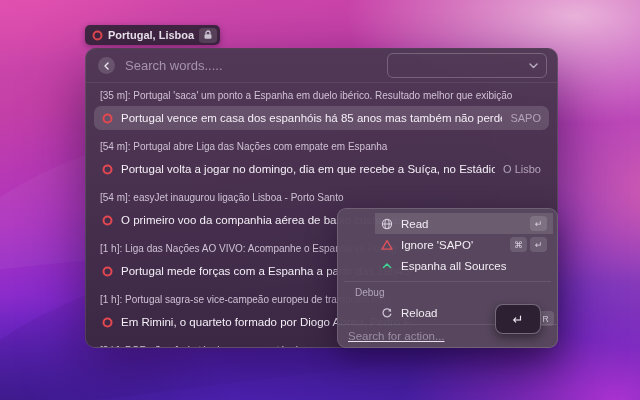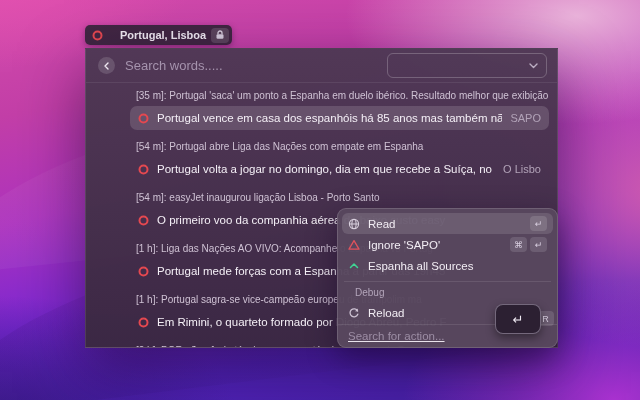--- a/index.html
+++ b/index.html
@@ -27,31 +27,31 @@
   .band1 { top:24%; background:linear-gradient(90deg, rgba(255,255,255,.14), rgba(255,255,255,0) 70%); transform:rotate(-6deg); }
   .band2 { top:58%; background:linear-gradient(90deg, rgba(40,10,90,.35), rgba(255,255,255,0) 75%); transform:rotate(-7deg); }
 
   
   .tag {
     position:absolute; left:85px; top:25px; height:20px;
     display:flex; align-items:center; gap:5px;
     background:rgba(52,36,58,.92); border-radius:5px; padding:0 3px 0 7px;
     box-shadow:0 2px 6px rgba(30,5,40,.35);
   }
-  .tag-label { color:#f1ebf3; font-size:11px; font-weight:bold; white-space:nowrap;margin-left:12px; }
+  .tag-label { color:#f1ebf3; font-size:11px; font-weight:bold; white-space:nowrap; }
   .tag-lock {
     width:18px; height:15px; border-radius:4px; background:rgba(255,255,255,.14);
     display:flex; align-items:center; justify-content:center;
   }
 
   
   .window {
     position:absolute; left:85px; top:48px; width:473px; height:300px;
     background:linear-gradient(180deg, rgba(78,56,84,.97), rgba(58,40,64,.97));
-    border:1px solid rgba(255,255,255,.10); border-radius:0;
+    border:1px solid rgba(255,255,255,.10); border-radius:10px;
     box-shadow:0 24px 60px rgba(25,5,45,.55);
     overflow:hidden;
   }
   .searchbar {
     height:34px; display:flex; align-items:center; padding:0 10px 0 12px;
     border-bottom:1px solid rgba(255,255,255,.08);
   }
   .back-btn {
     width:17px; height:17px; border-radius:50%; background:rgba(255,255,255,.14);
     display:flex; align-items:center; justify-content:center; flex:0 0 auto;
@@ -60,21 +60,21 @@
     flex:1; background:transparent; border:none; outline:none;
     color:#f0eaf2; font-size:13px; margin-left:10px; font-family:"Liberation Sans",sans-serif;
   }
   .search-input::placeholder { color:#a violet; }
   .search-input::placeholder { color:#a593ad; }
   .dropdown {
     width:160px; height:25px; border:1px solid rgba(255,255,255,.22); border-radius:6px;
     display:flex; align-items:center; justify-content:flex-end; padding:0 8px; flex:0 0 auto;
   }
   
-  .list { padding:6px 8px 0 8px;margin-left:36px; }
+  .list { padding:6px 8px 0 8px; }
   .sec-header {
     color:#cfc2d4; font-size:10px; line-height:14px; margin:0 0 0 6px;
     white-space:nowrap; overflow:hidden;
   }
   .sec-header.gap { margin-top:10px; }
   .row {
     height:24px; margin-top:3px; display:flex; align-items:center; gap:8px;
     padding:0 8px; border-radius:7px; white-space:nowrap; overflow:hidden;
   }
   .row.selected { background:rgba(255,255,255,.14); }
@@ -85,21 +85,21 @@
   
   .panel {
     position:absolute; left:337px; top:208px; width:221px; height:140px;
     background:rgba(88,71,94,.97);
     border:1px solid rgba(255,255,255,.14); border-radius:9px;
     box-shadow:0 10px 30px rgba(20,0,35,.45);
     padding:4px 4px 0 4px; overflow:hidden;
   }
   .action-row {
     height:21px; display:flex; align-items:center; gap:8px; padding:0 6px;
-    border-radius:6px; white-space:nowrap;
+    border-radius:0; white-space:nowrap;margin-left:33px;
   }
   .action-row.selected { background:rgba(255,255,255,.12); }
   .action-label { color:#f2edf4; font-size:11.5px; flex:1; overflow:hidden; }
   .keys { display:flex; gap:3px; margin-left:auto; }
   .keycap {
     min-width:17px; height:15px; padding:0 3px; border-radius:4px;
     background:rgba(255,255,255,.13); color:#d9cfe0; font-size:9px;
     display:flex; align-items:center; justify-content:center;
   }
   .panel-divider { height:1px; background:rgba(255,255,255,.10); margin:5px 2px; }

